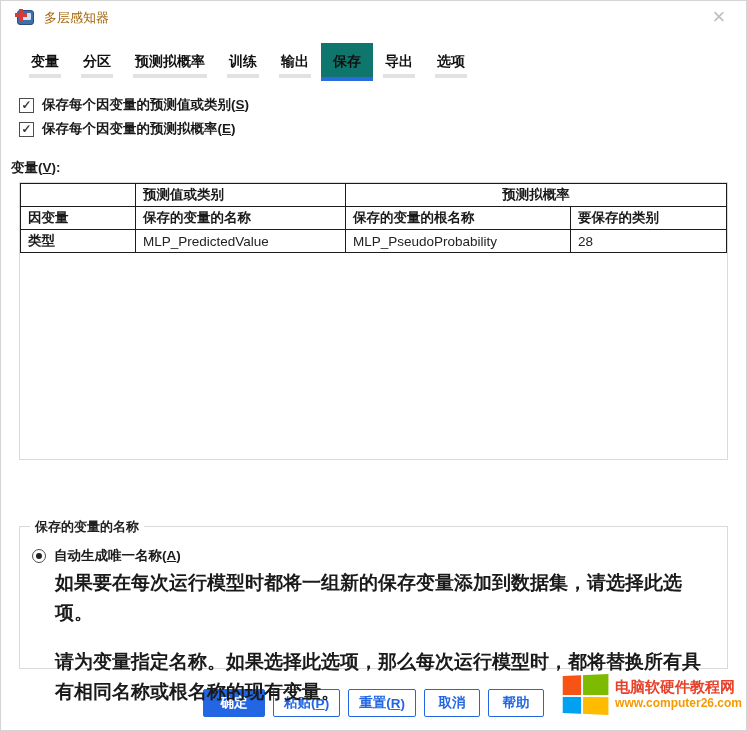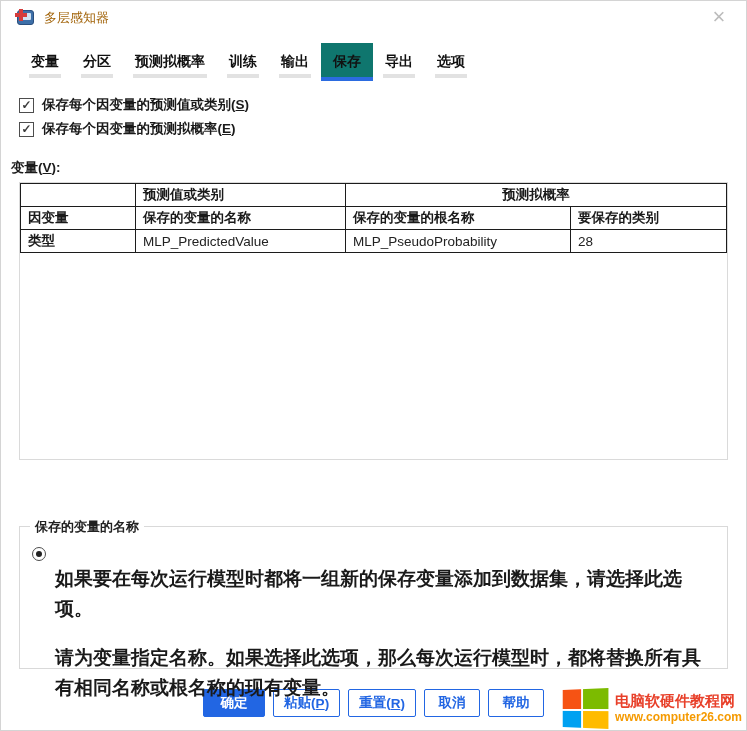--- a/index.html
+++ b/index.html
@@ -118,21 +118,21 @@
     background: #fff; border: 1px solid #2266e3; border-radius: 2px;
     color: #2266e3; font-size: 13.5px; font-weight: bold;
     font-family: "Liberation Sans", sans-serif;
     display: inline-flex; align-items: center; justify-content: center;
     cursor: default;
   }
   .btn.primary { background: #2266e3; color: #fff; border-color: #2266e3; min-width: 62px; }
 
   
   .watermark {
-    position: absolute; right: 4px; bottom: 2px;
+    position: absolute; right: 4px; bottom: 16px;
     display: flex; align-items: center; gap: 7px;
   }
   .win-logo {
     display: grid; grid-template-columns: 20px 25px; grid-template-rows: 20px 17px;
     gap: 2px; transform: perspective(120px) rotateY(-14deg);
   }
   .win-logo .sq-red    { background: #f65314; }
   .win-logo .sq-green  { background: #7cbb00; }
   .win-logo .sq-blue   { background: #00a1f1; }
   .win-logo .sq-yellow { background: #ffbb00; }
@@ -211,20 +211,21 @@
     </table>
 </div>
 
 <div class="groupbox">
   <span class="groupbox-title">保存的变量的名称</span>
 
   <div class="radio-row on">
     <span class="radio">
         <span class="dot"></span>
       </span>
+    <span class="radio-label">自动生成唯一名称(<u>A</u>)</span>
   </div>
   <div class="radio-desc">如果要在每次运行模型时都将一组新的保存变量添加到数据集，请选择此选项。</div>
 
   <div class="radio-desc">请为变量指定名称。如果选择此选项，那么每次运行模型时，都将替换所有具有相同名称或根名称的现有变量。</div>
 </div>
 
 <div class="button-row">
   <button class="btn primary">确定</button>
   <button class="btn">粘贴(<u>P</u>)</button>
   <button class="btn">重置(<u>R</u>)</button>

